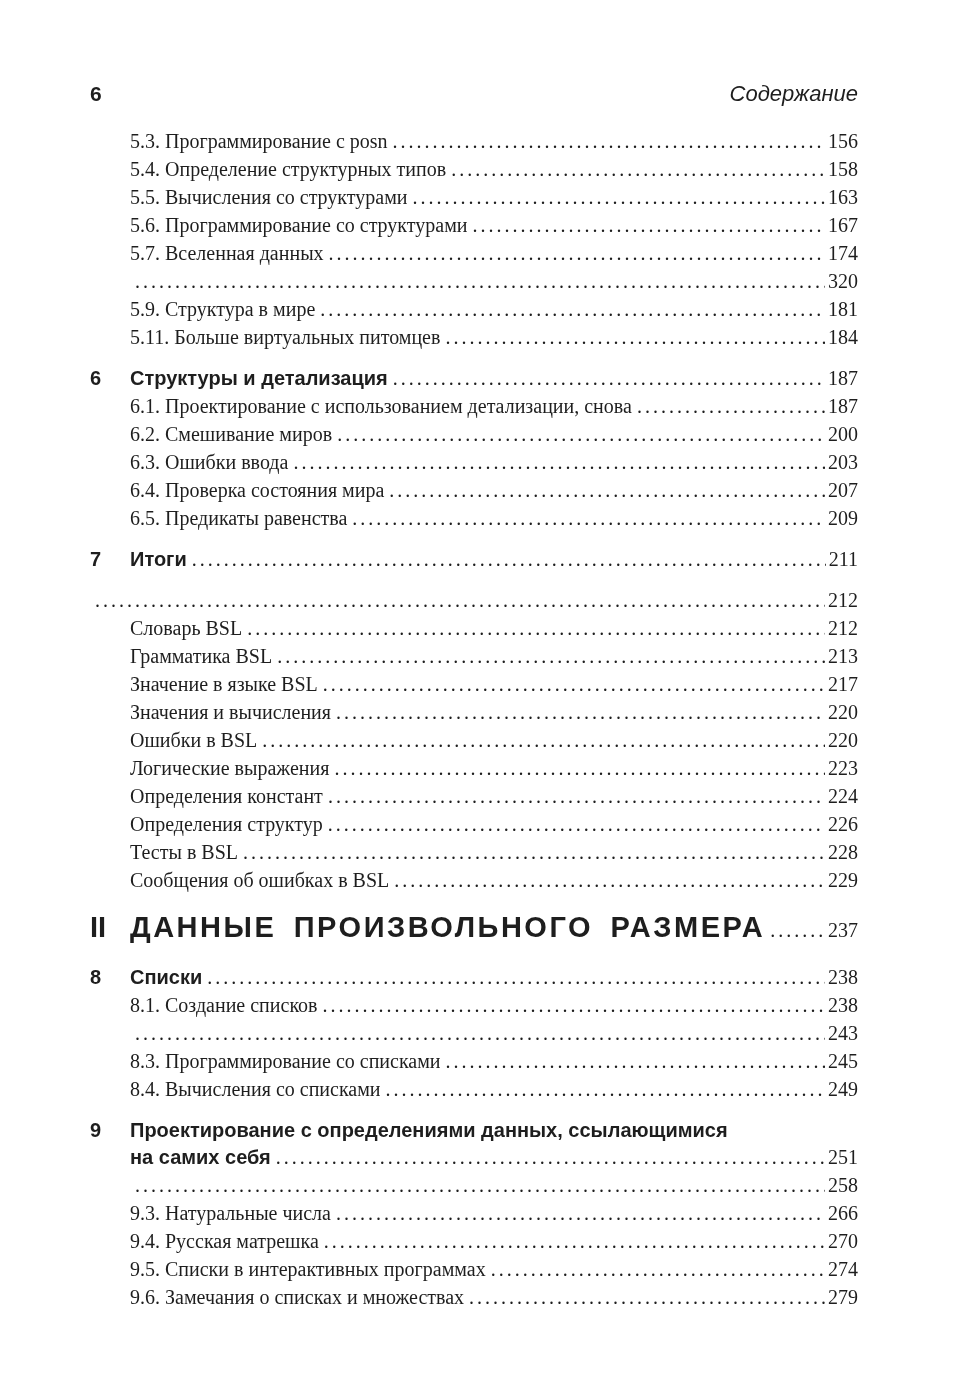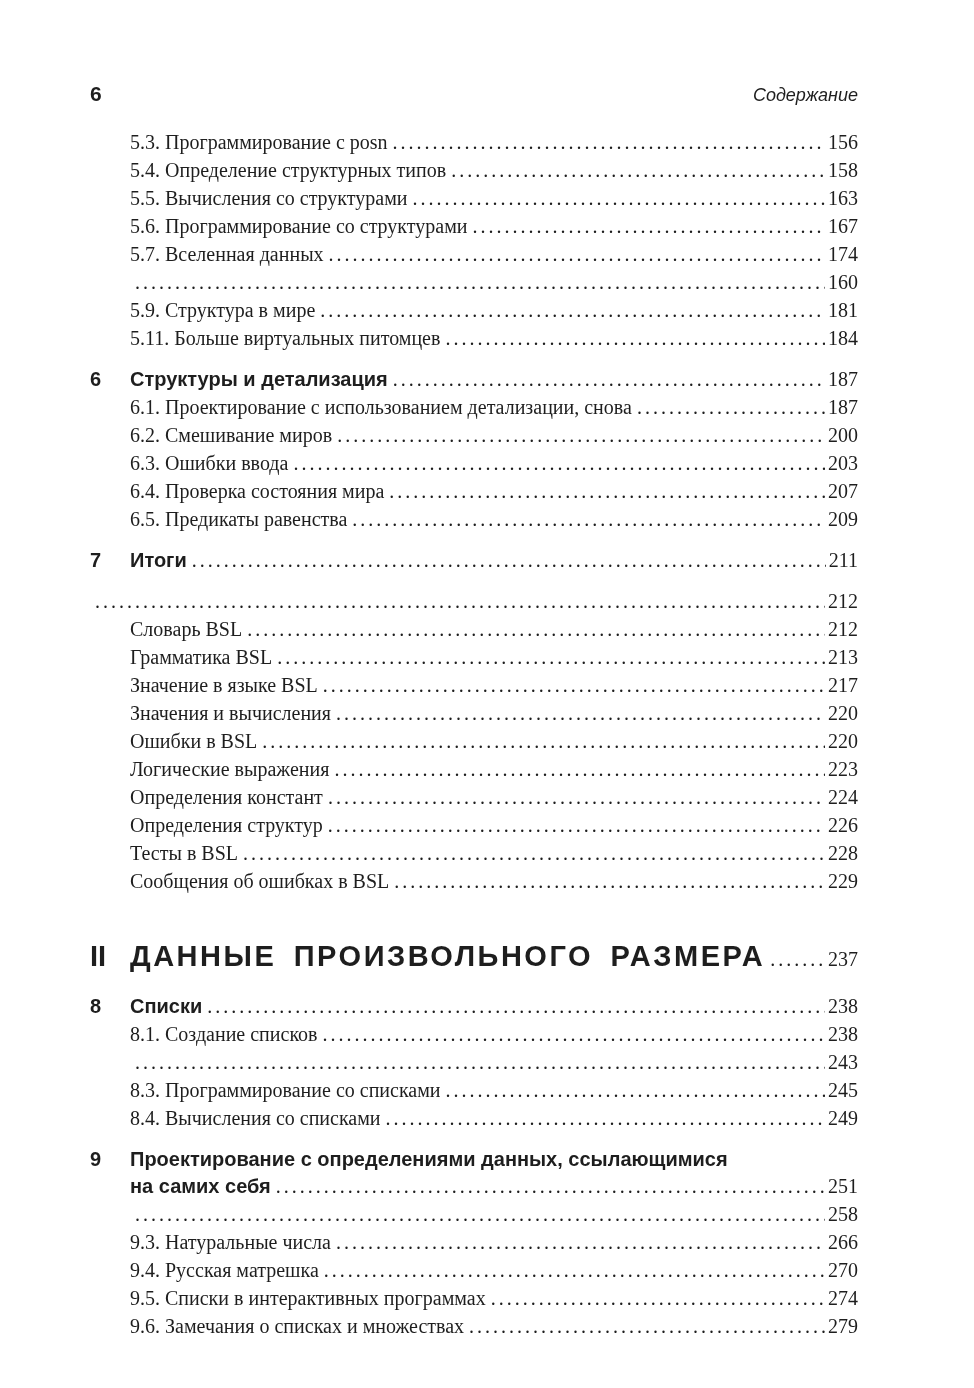--- a/index.html
+++ b/index.html
@@ -30,21 +30,21 @@
   }
   .folio {
     font-family: "Liberation Sans", sans-serif;
     font-weight: 700;
     font-size: 21px;
     line-height: 24px;
   }
   .running-title {
     font-family: "Liberation Sans", sans-serif;
     font-style: italic;
-    font-size: 18px;
+    font-size: 22px;
     line-height: 24px;
   }
   
   .row {
     display: flex;
     align-items: baseline;
     line-height: 26px;
     white-space: nowrap;
   }
   .row .title {
@@ -68,21 +68,21 @@
   .row.chapter2-l1 .title,
   .row.chapter2-l2 .title,
   .row.intermezzo .title {
     font-family: "Liberation Sans", sans-serif;
     font-weight: 700;
     font-size: 20px;
   }
   .row.chapter2-l1 { line-height: 27px; }
   .row.chapter2-l2 { padding-left: 40px; line-height: 27px; }
   .row.part {
-    margin-top: 41px;
+    margin-top: 13px;
     margin-bottom: 5px;
     line-height: 38px;
   }
   .row.part .num,
   .row.part .title {
     font-family: "Liberation Sans", sans-serif;
     font-weight: 700;
     font-size: 29px;
     letter-spacing: 2.5px;
     word-spacing: 7px;
@@ -137,21 +137,21 @@
         <span class="leader"></span>
         <span class="pagenum">167</span>
       </div>
       <div class="row sub">
         <span class="title">5.7. Вселенная данных</span>
         <span class="leader"></span>
         <span class="pagenum">174</span>
       </div>
       <div class="row sub">
         <span class="leader"></span>
-        <span class="pagenum">160</span>
+        <span class="pagenum">320</span>
       </div>
       <div class="row sub">
         <span class="title">5.9. Структура в мире</span>
         <span class="leader"></span>
         <span class="pagenum">181</span>
       </div>
       <div class="row sub">
         <span class="title">5.11. Больше виртуальных питомцев</span>
         <span class="leader"></span>
         <span class="pagenum">184</span>

